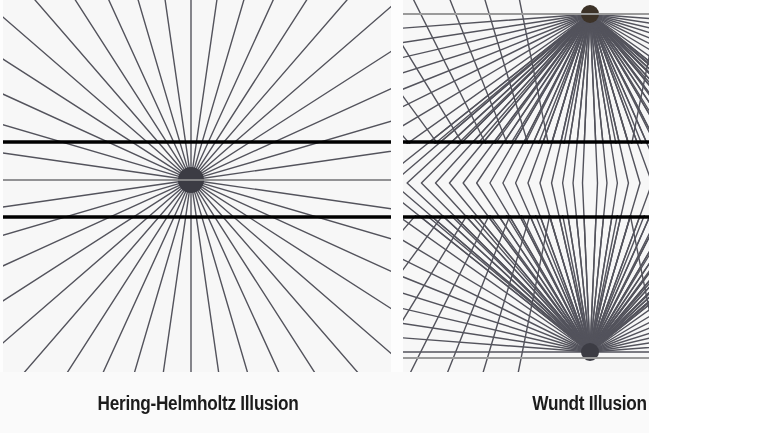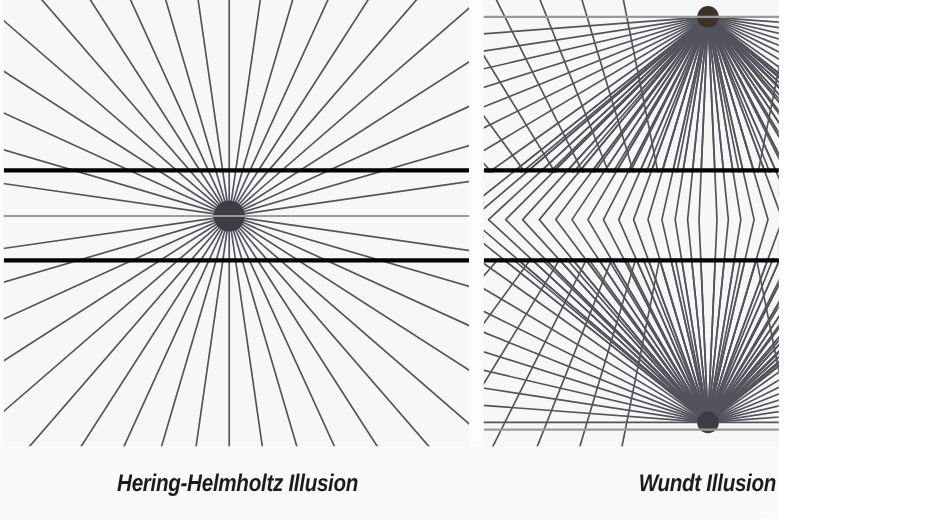--- a/index.html
+++ b/index.html
@@ -8,21 +8,20 @@
     padding: 0;
     background: #ffffff;
   }
   #root {
     position: relative;
     width: 649px;
     height: 433px;
     background: #fdfdfd;
     overflow: hidden;
     font-family: "Liberation Sans", sans-serif;
-    font-style: italic;
   }
   .panel {
     position: absolute;
     overflow: hidden;
   }
   .panel svg {
     display: block;
   }
   .caption {
     position: absolute;

